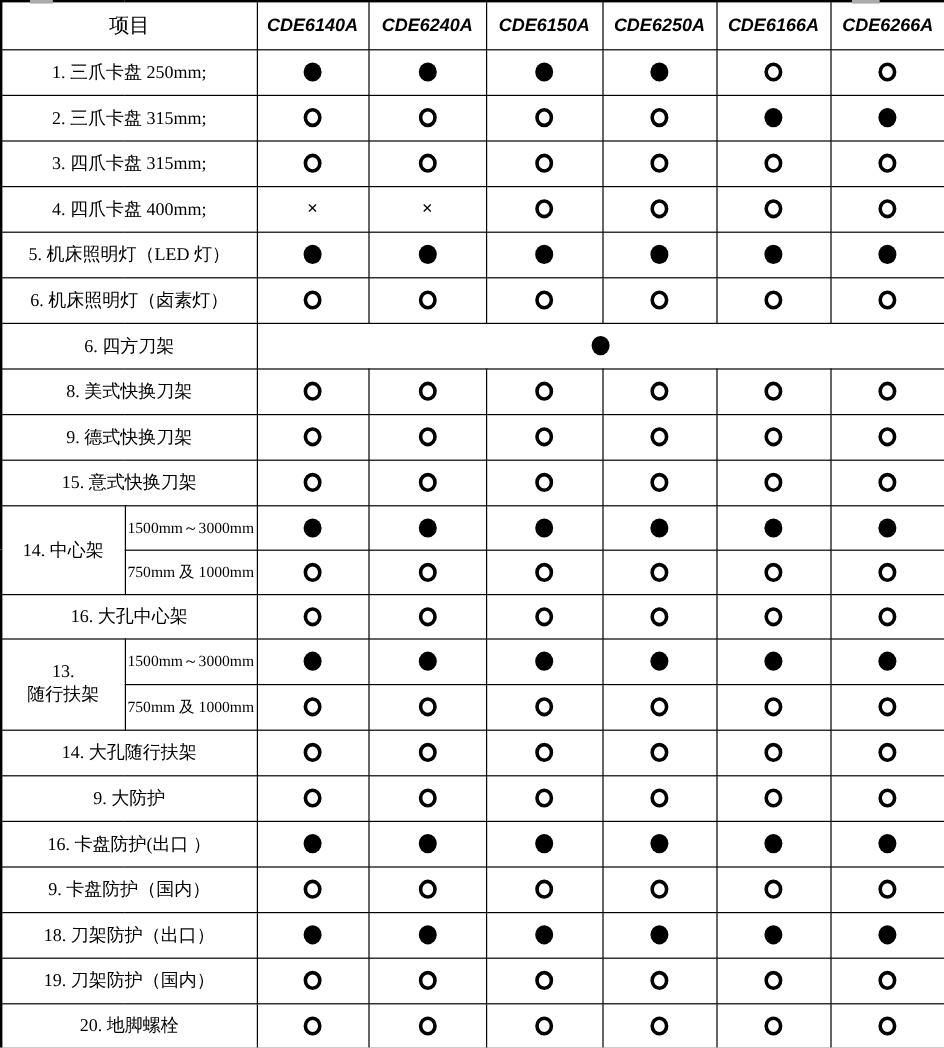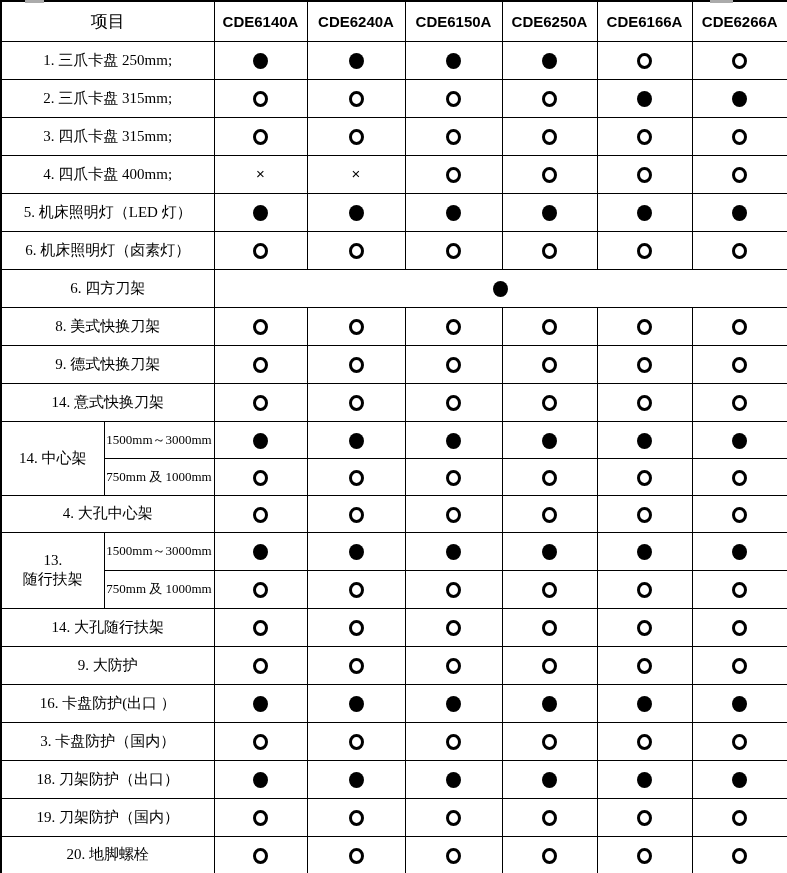--- a/index.html
+++ b/index.html
@@ -48,20 +48,21 @@
   th.item-head {
     font-family: "Liberation Serif", serif;
     font-weight: normal;
     font-size: 17px;
   }
   th.model-head {
     font-family: "Liberation Sans", sans-serif;
     font-weight: bold;
     font-size: 15px;
     letter-spacing: 0px;
+    font-style: italic;
   }
   td.label-cell {
     text-align: left;
     padding-left: 4px;
     font-size: 15px;
     white-space: nowrap;
     margin-left: 28px;
   }
   td.label-cell.multiline {
     white-space: pre-line;
@@ -194,21 +195,21 @@
         <tr class="r38">
           <td class="label-cell" colspan="2">9. 德式快换刀架</td>
           <td><span class="sym-hollow"></span></td>
           <td><span class="sym-hollow"></span></td>
           <td><span class="sym-hollow"></span></td>
           <td><span class="sym-hollow"></span></td>
           <td><span class="sym-hollow"></span></td>
           <td><span class="sym-hollow"></span></td>
         </tr>
         <tr class="r38">
-          <td class="label-cell" colspan="2">14. 意式快换刀架</td>
+          <td class="label-cell" colspan="2">15. 意式快换刀架</td>
           <td><span class="sym-hollow"></span></td>
           <td><span class="sym-hollow"></span></td>
           <td><span class="sym-hollow"></span></td>
           <td><span class="sym-hollow"></span></td>
           <td><span class="sym-hollow"></span></td>
           <td><span class="sym-hollow"></span></td>
         </tr>
         <tr class="r37">
           <td class="label-cell" rowspan="2">14. 中心架</td>
           <td class="spec-cell">1500mm～3000mm</td>
@@ -222,21 +223,21 @@
         <tr class="r37">
           <td class="spec-cell">750mm 及 1000mm</td>
           <td><span class="sym-hollow"></span></td>
           <td><span class="sym-hollow"></span></td>
           <td><span class="sym-hollow"></span></td>
           <td><span class="sym-hollow"></span></td>
           <td><span class="sym-hollow"></span></td>
           <td><span class="sym-hollow"></span></td>
         </tr>
         <tr class="r37">
-          <td class="label-cell" colspan="2">4. 大孔中心架</td>
+          <td class="label-cell" colspan="2">16. 大孔中心架</td>
           <td><span class="sym-hollow"></span></td>
           <td><span class="sym-hollow"></span></td>
           <td><span class="sym-hollow"></span></td>
           <td><span class="sym-hollow"></span></td>
           <td><span class="sym-hollow"></span></td>
           <td><span class="sym-hollow"></span></td>
         </tr>
         <tr class="r38">
           <td class="label-cell multiline" rowspan="2">13.
 随行扶架</td>
@@ -278,21 +279,21 @@
         <tr class="r38">
           <td class="label-cell" colspan="2">16. 卡盘防护(出口 ）</td>
           <td><span class="sym-filled"></span></td>
           <td><span class="sym-filled"></span></td>
           <td><span class="sym-filled"></span></td>
           <td><span class="sym-filled"></span></td>
           <td><span class="sym-filled"></span></td>
           <td><span class="sym-filled"></span></td>
         </tr>
         <tr class="r38">
-          <td class="label-cell" colspan="2">3. 卡盘防护（国内）</td>
+          <td class="label-cell" colspan="2">9. 卡盘防护（国内）</td>
           <td><span class="sym-hollow"></span></td>
           <td><span class="sym-hollow"></span></td>
           <td><span class="sym-hollow"></span></td>
           <td><span class="sym-hollow"></span></td>
           <td><span class="sym-hollow"></span></td>
           <td><span class="sym-hollow"></span></td>
         </tr>
         <tr class="r38">
           <td class="label-cell" colspan="2">18. 刀架防护（出口）</td>
           <td><span class="sym-filled"></span></td>

